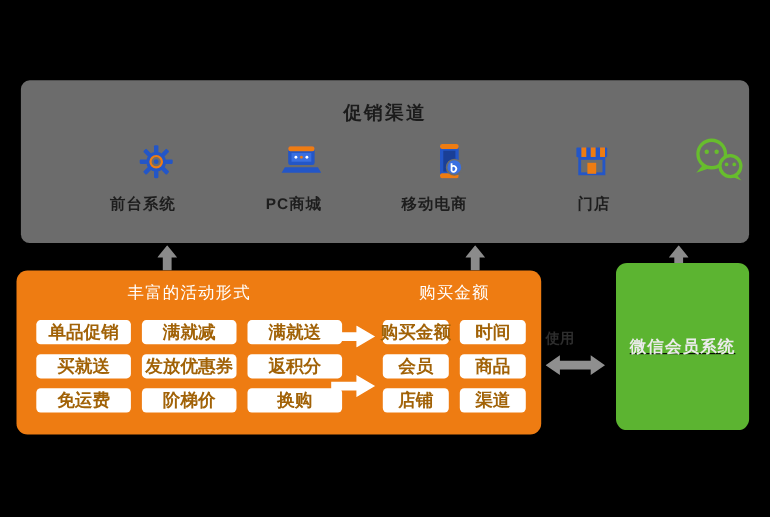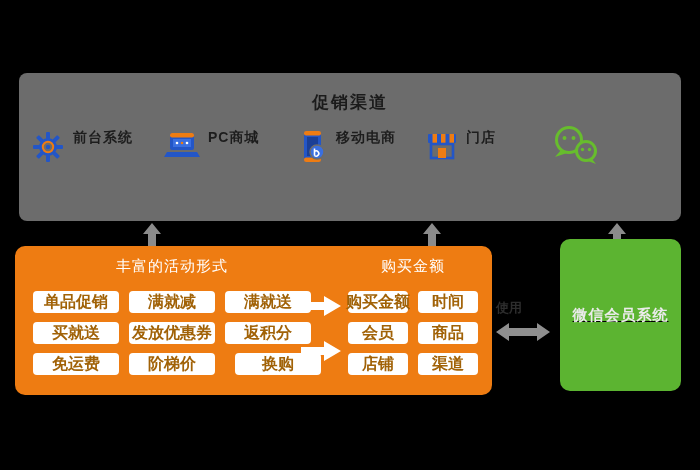--- a/index.html
+++ b/index.html
@@ -4,43 +4,43 @@
 <style>
   html,body{margin:0;padding:0;background:#000;}
   #stage{position:relative;width:700px;height:456px;background:#000;overflow:hidden;
          font-family:"Liberation Sans","DejaVu Sans",sans-serif;}
 
   
   .gray-box{position:absolute;left:19px;top:73px;width:662px;height:148px;
             background:#6c6c6c;border-radius:8px;}
   .gray-title{position:absolute;left:0;top:18px;width:100%;text-align:center;
               color:#1b1b1b;font-size:17px;font-weight:bold;letter-spacing:2px;}
-  .channel{position:absolute;top:56px;width:130px;display:flex;
-           align-items:flex-start;gap:7px;}
+  .channel{position:absolute;top:56px;width:130px;display:flex;flex-direction:column;
+           align-items:flex-end;gap:7px;}
   .channel .lbl{color:#1d1d1d;font-size:14px;font-weight:bold;letter-spacing:1px;white-space:nowrap;}
   .c0{left:11px}.c1{left:144px}.c2{left:276px}.c3{left:406px}.c4{left:531px;top:50px}
 
   
   .up-arrow{position:absolute;top:223px;width:18px;height:23px;}
   .ua0{left:143px}.ua1{left:423px}.ua2{left:608px}
 
   
   .orange-box{position:absolute;left:15px;top:246px;width:477px;height:149px;
               background:#ee7c12;border-radius:10px;}
   .sec-title{position:absolute;top:11px;color:#ffffff;font-size:15px;font-weight:normal;
              text-align:center;letter-spacing:1px;}
   .sec-title.left{left:18px;width:278px;}
   .sec-title.right{left:333px;width:130px;}
   .chip{position:absolute;height:22px;background:#ffffff;border-radius:4px;
         display:flex;align-items:center;justify-content:center;
         color:#a16207;font-size:16px;font-weight:bold;white-space:nowrap;}
   
   .p0{left:18px;top:45px;width:86px}.p1{left:114px;top:45px;width:86px}.p2{left:210px;top:45px;width:86px}
   .p3{left:18px;top:76px;width:86px}.p4{left:114px;top:76px;width:86px}.p5{left:210px;top:76px;width:86px}
-  .p6{left:18px;top:107px;width:86px}.p7{left:114px;top:107px;width:86px}.p8{left:220px;top:107px;width:86px}
+  .p6{left:18px;top:107px;width:86px}.p7{left:114px;top:107px;width:86px}.p8{left:210px;top:107px;width:86px}
   
   .q0{left:333px;top:45px;width:60px}.q1{left:403px;top:45px;width:60px}
   .q2{left:333px;top:76px;width:60px}.q3{left:403px;top:76px;width:60px}
   .q4{left:333px;top:107px;width:60px}.q5{left:403px;top:107px;width:60px}
   .flow-arrow{position:absolute;width:40px;height:20px;}
   .fa0{left:286px;top:50px}.fa1{left:286px;top:95px}
 
   
   .green-box{position:absolute;left:560px;top:239px;width:121px;height:152px;
              background:#5cb431;border-radius:10px;display:flex;align-items:center;

